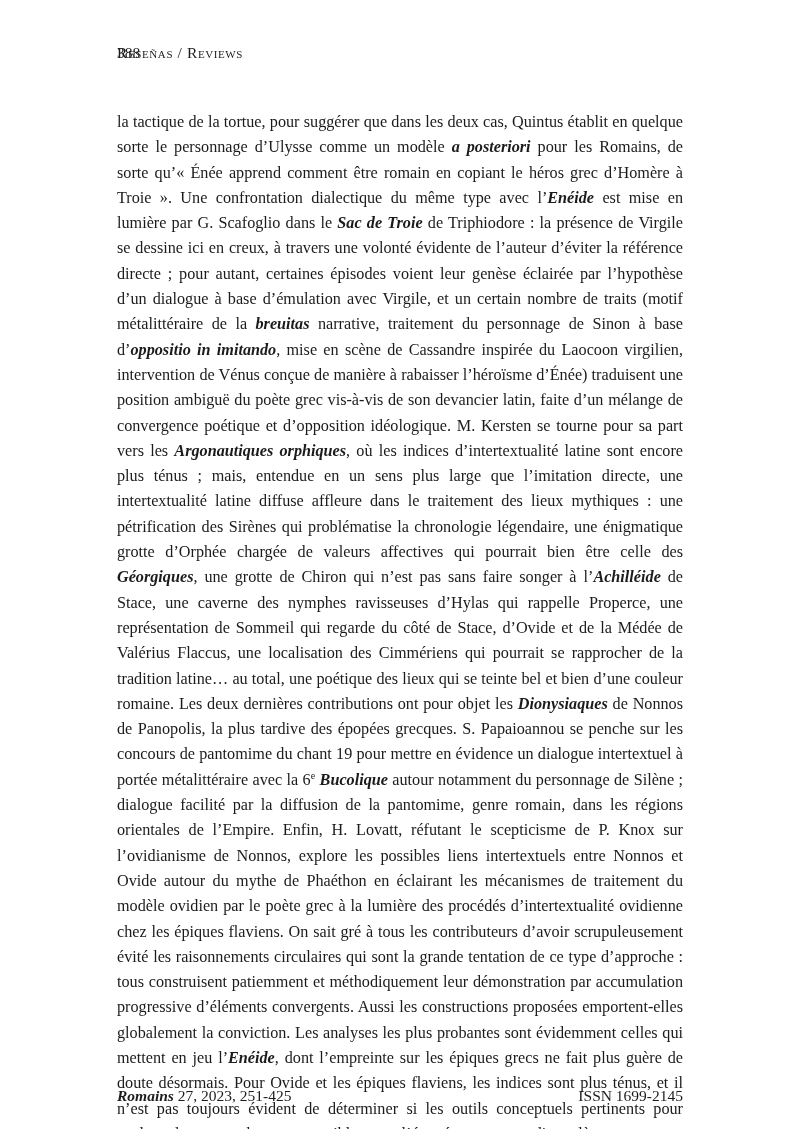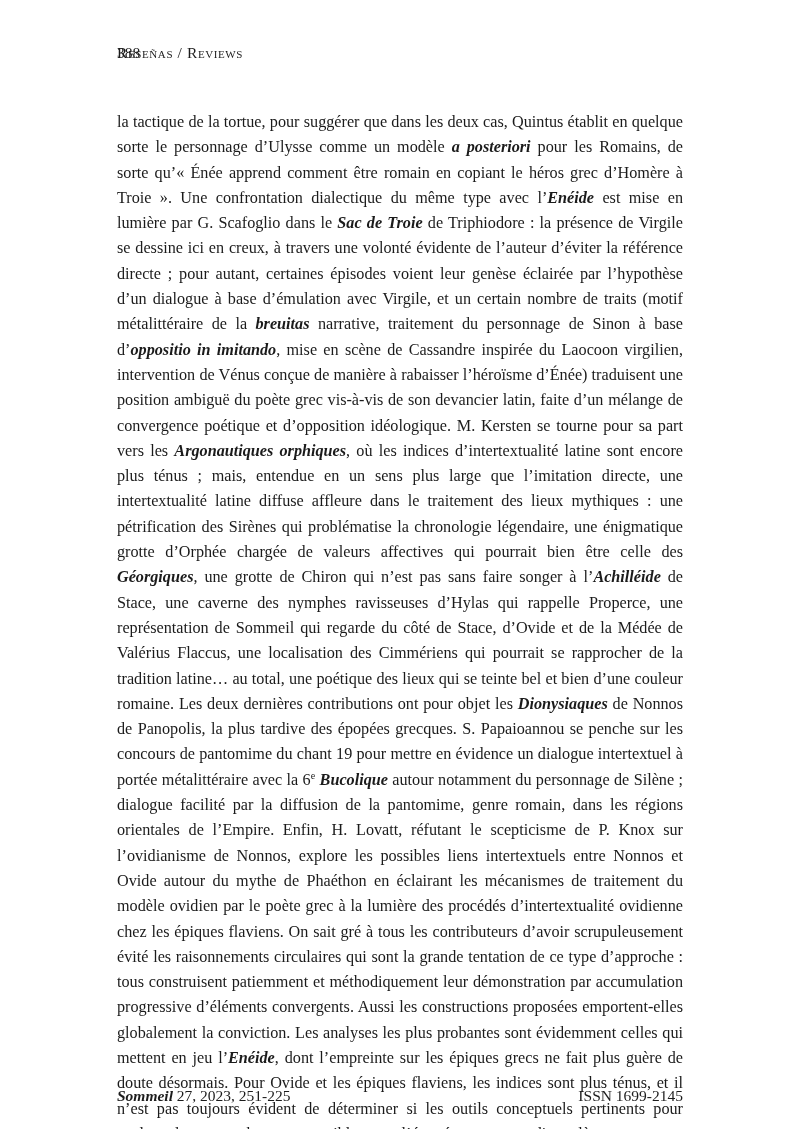--- a/index.html
+++ b/index.html
@@ -68,17 +68,17 @@
 <div class="page">
 
   <div class="running-header">
     <span class="page-number">388</span>
     <div class="running-head-title">Reseñas / Reviews</div>
   </div>
 
   <p class="body-text"><span>la tactique de la tortue, pour suggérer que dans les deux cas, Quintus établit en quelque sorte le personnage d’Ulysse comme un modèle </span><span class="italic">a posteriori</span><span> pour les Romains, de sorte qu’« Énée apprend comment être romain en copiant le héros grec d’Homère à Troie ». Une confrontation dialectique du même type avec l’</span><span class="italic">Enéide</span><span> est mise en lumière par G. Scafoglio dans le </span><span class="italic">Sac de Troie</span><span> de Triphiodore : la présence de Virgile se dessine ici en creux, à travers une volonté évidente de l’auteur d’éviter la référence directe ; pour autant, certaines épisodes voient leur genèse éclairée par l’hypothèse d’un dialogue à base d’émulation avec Virgile, et un certain nombre de traits (motif métalittéraire de la </span><span class="italic">breuitas</span><span> narrative, traitement du personnage de Sinon à base d’</span><span class="italic">oppositio in imitando</span><span>, mise en scène de Cassandre inspirée du Laocoon virgilien, intervention de Vénus conçue de manière à rabaisser l’héroïsme d’Énée) traduisent une position ambiguë du poète grec vis-à-vis de son devancier latin, faite d’un mélange de convergence poétique et d’opposition idéologique. M. Kersten se tourne pour sa part vers les </span><span class="italic">Argonautiques orphiques</span><span>, où les indices d’intertextualité latine sont encore plus ténus ; mais, entendue en un sens plus large que l’imitation directe, une intertextualité latine diffuse affleure dans le traitement des lieux mythiques : une pétrification des Sirènes qui problématise la chronologie légendaire, une énigmatique grotte d’Orphée chargée de valeurs affectives qui pourrait bien être celle des </span><span class="italic">Géorgiques</span><span>, une grotte de Chiron qui n’est pas sans faire songer à l’</span><span class="italic">Achilléide</span><span> de Stace, une caverne des nymphes ravisseuses d’Hylas qui rappelle Properce, une représentation de Sommeil qui regarde du côté de Stace, d’Ovide et de la Médée de Valérius Flaccus, une localisation des Cimmériens qui pourrait se rapprocher de la tradition latine… au total, une poétique des lieux qui se teinte bel et bien d’une couleur romaine. Les deux dernières contributions ont pour objet les </span><span class="italic">Dionysiaques</span><span> de Nonnos de Panopolis, la plus tardive des épopées grecques. S. Papaioannou se penche sur les concours de pantomime du chant 19 pour mettre en évidence un dialogue intertextuel à portée métalittéraire avec la 6</span><sup>e</sup><span> </span><span class="italic">Bucolique</span><span> autour notamment du personnage de Silène ; dialogue facilité par la diffusion de la pantomime, genre romain, dans les régions orientales de l’Empire. Enfin, H. Lovatt, réfutant le scepticisme de P. Knox sur l’ovidianisme de Nonnos, explore les possibles liens intertextuels entre Nonnos et Ovide autour du mythe de Phaéthon en éclairant les mécanismes de traitement du modèle ovidien par le poète grec à la lumière des procédés d’intertextualité ovidienne chez les épiques flaviens. On sait gré à tous les contributeurs d’avoir scrupuleusement évité les raisonnements circulaires qui sont la grande tentation de ce type d’approche : tous construisent patiemment et méthodiquement leur démonstration par accumulation progressive d’éléments convergents. Aussi les constructions proposées emportent-elles globalement la conviction. Les analyses les plus probantes sont évidemment celles qui mettent en jeu l’</span><span class="italic">Enéide</span><span>, dont l’empreinte sur les épiques grecs ne fait plus guère de doute désormais. Pour Ovide et les épiques flaviens, les indices sont plus ténus, et il n’est pas toujours évident de déterminer si les outils conceptuels pertinents pour analyser les rapprochements possibles avec l’épopée grecque tardive relèvent</span></p>
 
   <div class="footer">
-    <span><span class="italic">Sommeil</span><span> 27, 2023, 251-225</span></span>
+    <span><span class="italic">Romains</span><span> 27, 2023, 251-425</span></span>
     <span>ISSN 1699-2145</span>
   </div>
 
 </div>
 
 </body></html>

